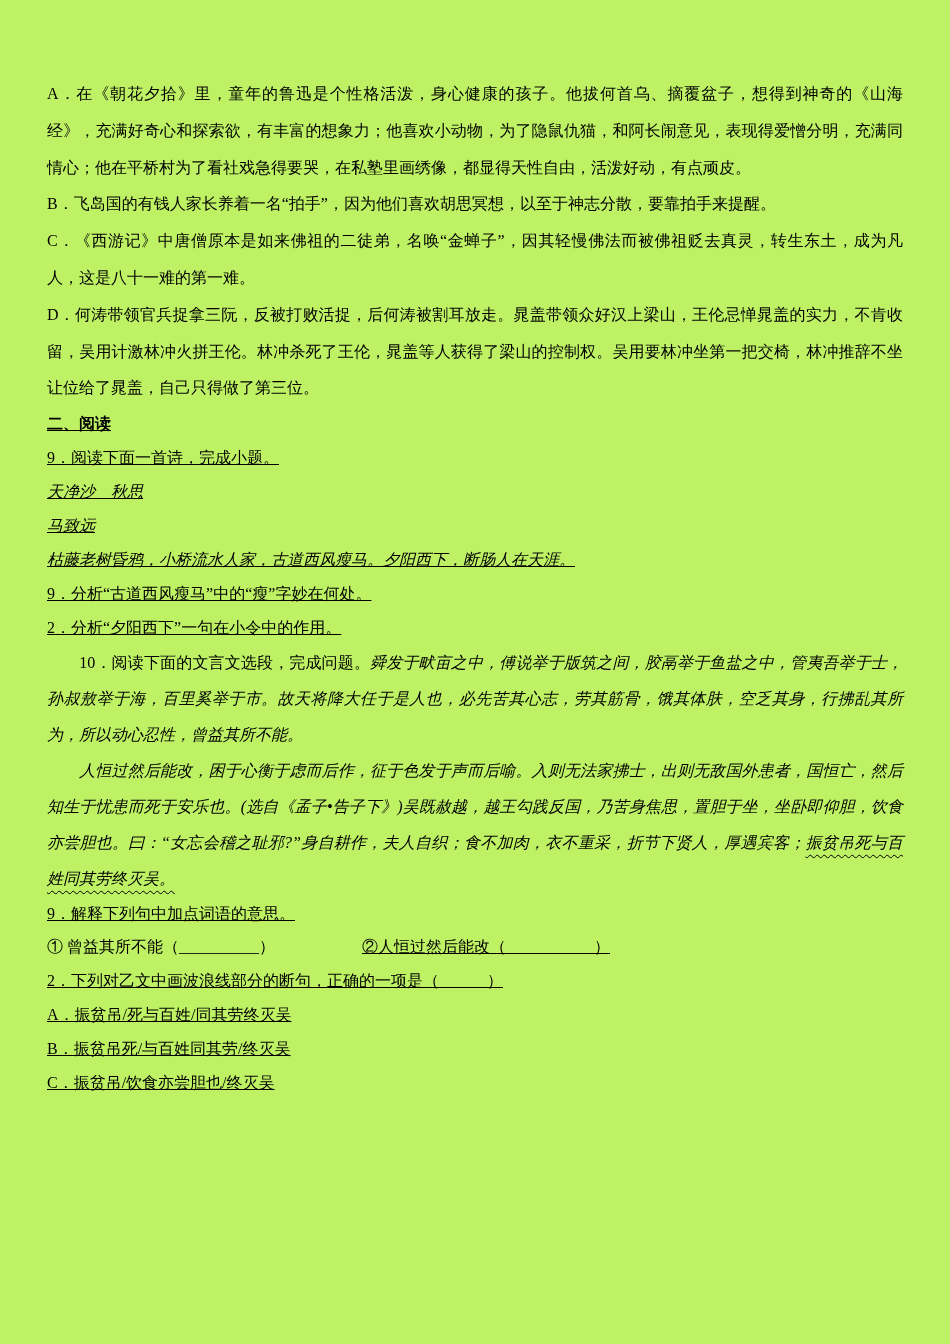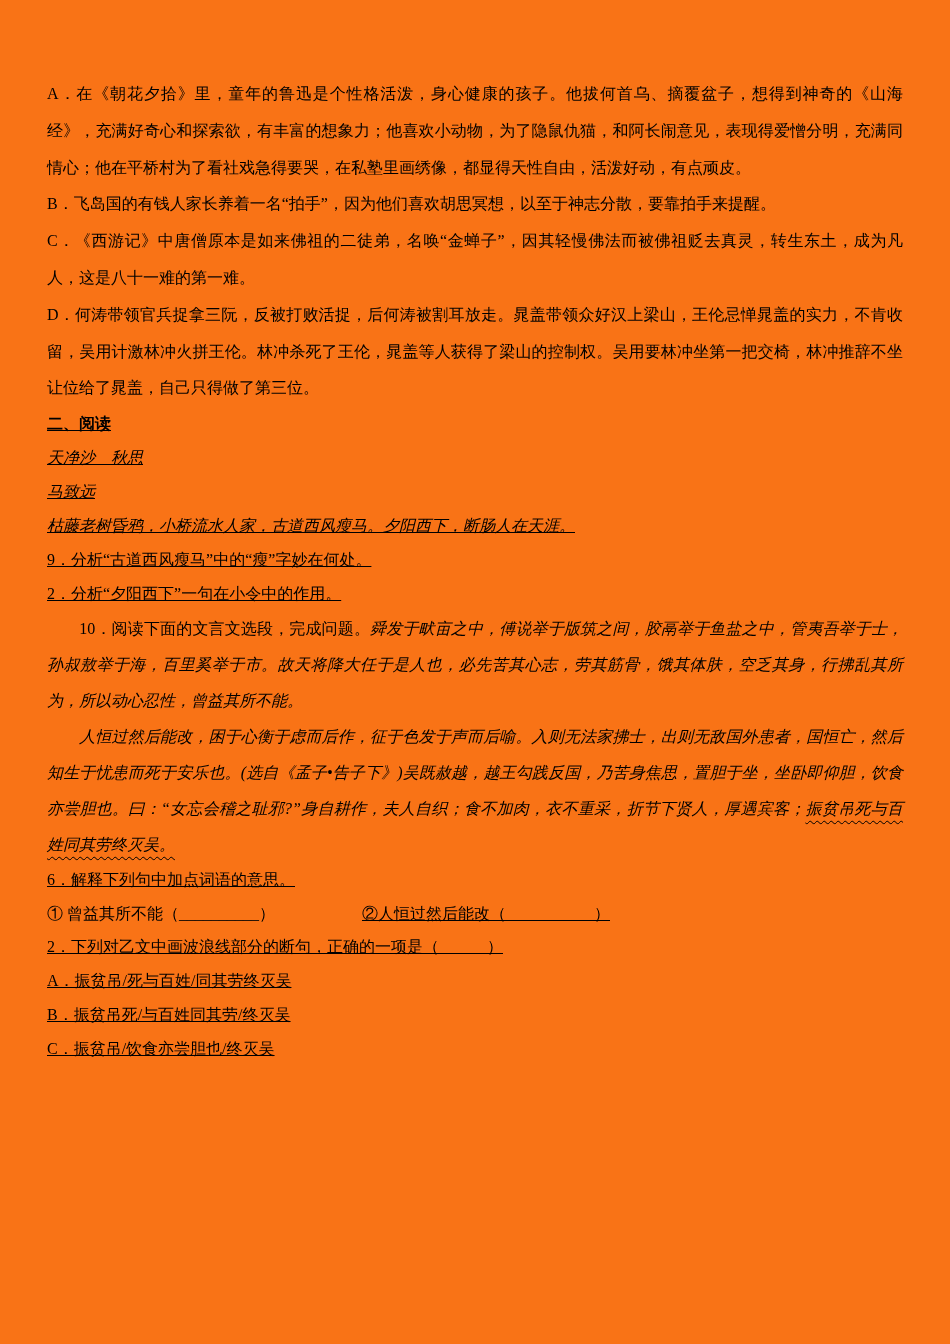--- a/index.html
+++ b/index.html
@@ -1,20 +1,20 @@
 <!DOCTYPE html>
 <html><head>
 <meta charset="utf-8">
 <style>
   * { margin: 0; padding: 0; box-sizing: border-box; }
   html, body { background: #ffffff; }
   .page {
     width: 950px;
     min-height: 1344px;
-    background: #f97316;
+    background: #bef264;
     color: #000000;
     font-family: "Liberation Serif", "DejaVu Serif", serif;
     font-size: 16px;
     padding: 76px 47px 60px 47px;
     overflow: hidden;
   }
   .para   { line-height: 2.3;  text-align: justify; }
   .passage{ line-height: 2.25; text-align: justify; }
   .line   { line-height: 2.12; text-align: justify; text-decoration: underline; }
   .bold   { font-weight: bold; }
@@ -31,33 +31,34 @@
 <body>
 
 <div class="page">
 
   <p class="para">A．在《朝花夕拾》里，童年的鲁迅是个性格活泼，身心健康的孩子。他拔何首乌、摘覆盆子，想得到神奇的《山海经》，充满好奇心和探索欲，有丰富的想象力；他喜欢小动物，为了隐鼠仇猫，和阿长闹意见，表现得爱憎分明，充满同情心；他在平桥村为了看社戏急得要哭，在私塾里画绣像，都显得天性自由，活泼好动，有点顽皮。</p>
   <p class="para">B．飞岛国的有钱人家长养着一名“拍手”，因为他们喜欢胡思冥想，以至于神志分散，要靠拍手来提醒。</p>
   <p class="para">C．《西游记》中唐僧原本是如来佛祖的二徒弟，名唤“金蝉子”，因其轻慢佛法而被佛祖贬去真灵，转生东土，成为凡人，这是八十一难的第一难。</p>
   <p class="para">D．何涛带领官兵捉拿三阮，反被打败活捉，后何涛被割耳放走。晁盖带领众好汉上梁山，王伦忌惮晁盖的实力，不肯收留，吴用计激林冲火拼王伦。林冲杀死了王伦，晁盖等人获得了梁山的控制权。吴用要林冲坐第一把交椅，林冲推辞不坐让位给了晁盖，自己只得做了第三位。</p>
 
   <p class="line bold">二、阅读</p>
+  <p class="line">9．阅读下面一首诗，完成小题。</p>
 
   <p class="line kaiti">天净沙　秋思</p>
   <p class="line kaiti">马致远</p>
   <p class="line kaiti">枯藤老树昏鸦，小桥流水人家，古道西风瘦马。夕阳西下，断肠人在天涯。</p>
 
   <p class="line">9．分析“古道西风瘦马”中的“瘦”字妙在何处。</p>
   <p class="line">2．分析“夕阳西下”一句在小令中的作用。</p>
 
   <p class="passage"><span>　　10．阅读下面的文言文选段，完成问题。</span><span class="kaiti">舜发于畎亩之中，傅说举于版筑之间，胶鬲举于鱼盐之中，管夷吾举于士，孙叔敖举于海，百里奚举于市。故天将降大任于是人也，必先苦其心志，劳其筋骨，饿其体肤，空乏其身，行拂乱其所为，所以动心忍性，曾益其所不能。</span></p>
 
   <p class="passage"><span class="kaiti">　　人恒过然后能改，困于心衡于虑而后作，征于色发于声而后喻。入则无法家拂士，出则无敌国外患者，国恒亡，然后知生于忧患而死于安乐也。(选自《孟子•告子下》)吴既赦越，越王勾践反国，乃苦身焦思，置胆于坐，坐卧即仰胆，饮食亦尝胆也。曰：“女忘会稽之耻邪?”身自耕作，夫人自织；食不加肉，衣不重采，折节下贤人，厚遇宾客；</span><span class="kaiti wavy">振贫吊死与百姓同其劳终灭吴。</span></p>
 
-  <p class="line">6．解释下列句中加点词语的意思。</p>
+  <p class="line">9．解释下列句中加点词语的意思。</p>
 
   <p class="line"><span class="blank-first">① 曾益其所不能（__________）</span><span>②人恒过然后能改（___________）</span></p>
 
 
   <p class="line">2．下列对乙文中画波浪线部分的断句，正确的一项是（　　　）</p>
 
   <p class="line">A．振贫吊/死与百姓/同其劳终灭吴</p>
   <p class="line">B．振贫吊死/与百姓同其劳/终灭吴</p>
   <p class="line">C．振贫吊/饮食亦尝胆也/终灭吴</p>
 

